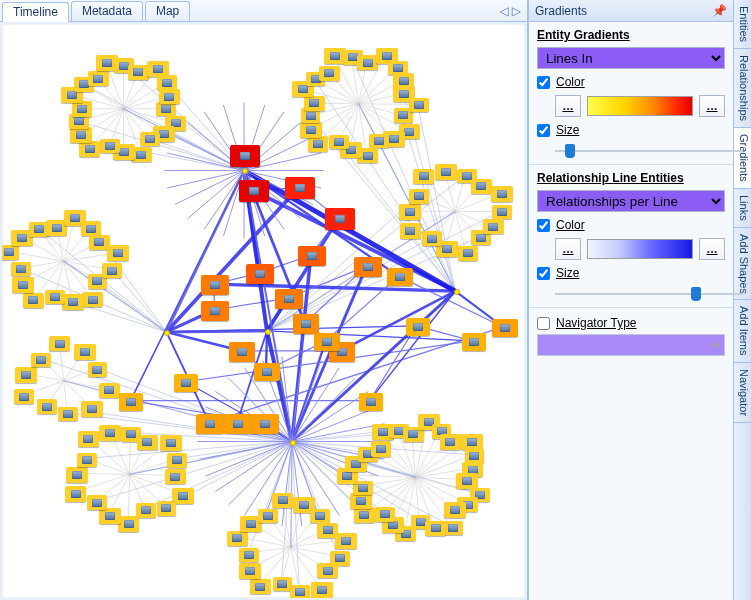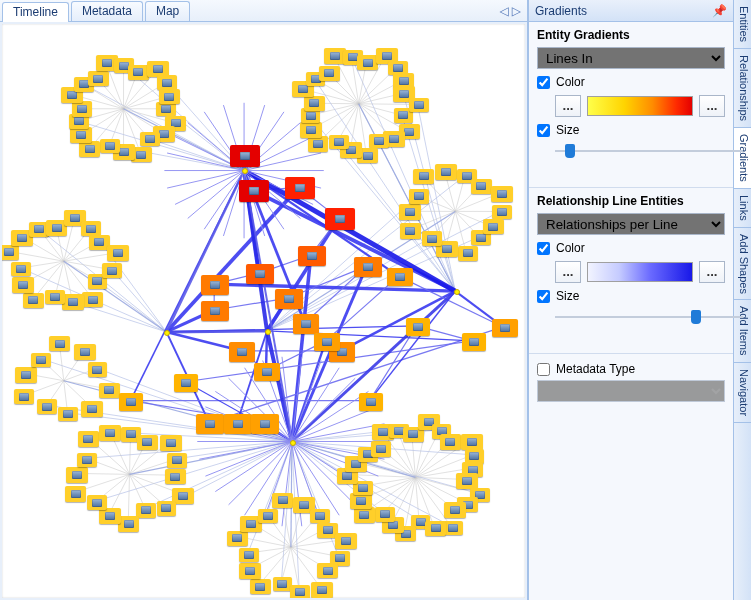--- a/index.html
+++ b/index.html
@@ -15,23 +15,23 @@
   .canvas { width: 100%; height: 100%; background: #fff; position: relative; overflow: hidden; box-shadow: 0 0 2px rgba(0,0,0,0.2) inset; }
   .canvas svg { position: absolute; inset: 0; }
   .node { position: absolute; width: 22px; height: 16px; border-radius: 2px; display: flex; align-items: center; justify-content: center; font-size: 9px; box-shadow: 0 1px 1px rgba(0,0,0,0.3); }
   .node .i { width: 10px; height: 8px; background: linear-gradient(#9db8d8,#4a6fa0); border-radius: 1px; box-shadow: 0 0 0 1px rgba(0,0,0,0.15) inset; }
   .hub { position: absolute; width: 6px; height: 6px; border-radius: 50%; background: #fff200; border: 1px solid #c8a800; transform: translate(-50%,-50%); }
 
   
   .side { width: 205px; background: #f5f8fd; display: flex; flex-direction: column; border-left: 1px solid #a4c1e8; }
   .side-title { height: 22px; background: linear-gradient(#e9f0fb,#d3e2f7); border-bottom: 1px solid #a4c1e8; display: flex; align-items: center; padding: 0 6px; color: #1b3c72; }
   .side-title .pin { margin-left: auto; cursor: pointer; color: #3b5f9e; }
-  .section { padding: 6px 8px 26px 8px; border-bottom: 1px solid #d0dcee; }
+  .section { padding: 6px 8px 3px 8px; border-bottom: 1px solid #d0dcee; text-decoration: underline; }
   .section h4 { margin: 0 0 5px 0; font-size: 12px; font-weight: bold; color: #000; }
-  .select { width: 100%; height: 22px; border: 1px solid #a9b6c9; background: #737373; padding: 0 4px; }
+  .select { width: 100%; height: 22px; border: 1px solid #a9b6c9; background: #8b5cf6; padding: 0 4px; }
   .row { display: flex; align-items: center; gap: 6px; margin-top: 6px; }
   .row input[type=checkbox] { margin: 0; width: 13px; height: 13px; }
   .btn-ell { width: 26px; height: 22px; border: 1px solid #a9b6c9; background: linear-gradient(#fff,#eef2f8); cursor: pointer; font-weight: bold; color: #333; line-height: 16px; }
   .gradbar { flex: 1; height: 20px; border: 1px solid #a0a0a0; }
   .grad-warm { background: linear-gradient(90deg, #ffff4a 0%, #ffd400 35%, #ff8c00 62%, #ff2a00 85%, #e40000 100%); }
   .grad-blue { background: linear-gradient(90deg, #f2f4ff 0%, #c5cbff 30%, #6a6aff 60%, #1818e8 100%); }
   .slider { width: 100%; position: relative; height: 20px; margin-top: 4px; }
   .slider .track { position: absolute; left: 0; right: 0; top: 9px; height: 2px; background: #c3cddc; }
   .slider .thumb { position: absolute; top: 3px; width: 10px; height: 14px; background: #1f7bd8; border-radius: 2px 2px 4px 4px; transform: translateX(-50%); cursor: pointer; }
 
@@ -921,21 +921,21 @@
       </div>
       <div class="slider" style="margin-left:18px;">
         <div class="track"></div>
         <div class="thumb" style=";left:75%"></div>
       </div>
     </div>
 
     <div class="section" style="border-bottom:none;">
       <div class="row" style="margin-top:2px;">
         <input type="checkbox" style="">
-        <span>Metadata Type</span>
+        <span>Navigator Type</span>
       </div>
       <select class="select" style="margin-top:4px;" disabled="">
         <option></option>
       </select>
     </div>
   </div>
 
   <div class="vtabs">
     <div class="vtab">Entities</div>
     <div class="vtab">Relationships</div>

